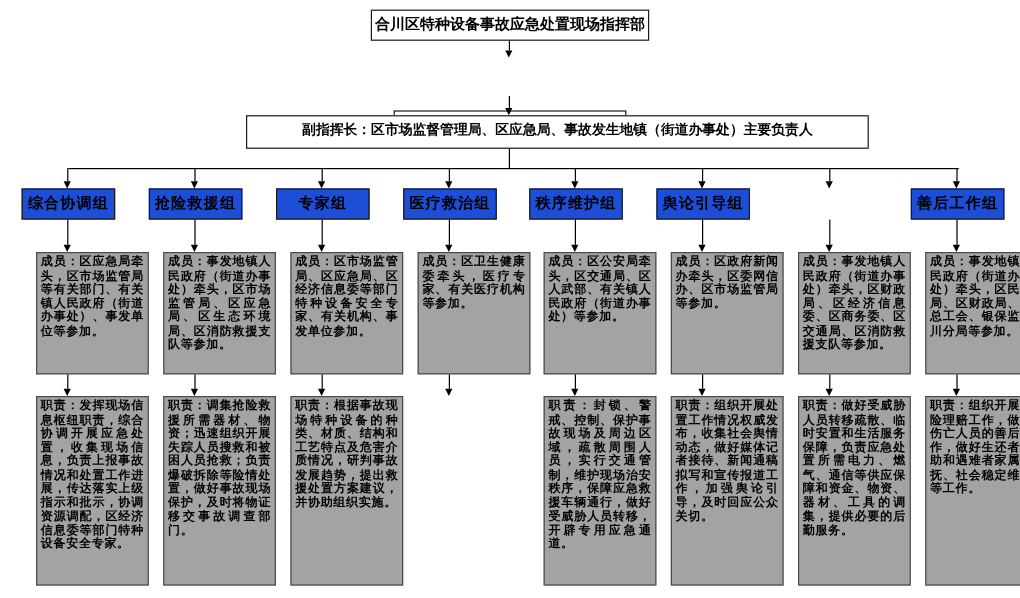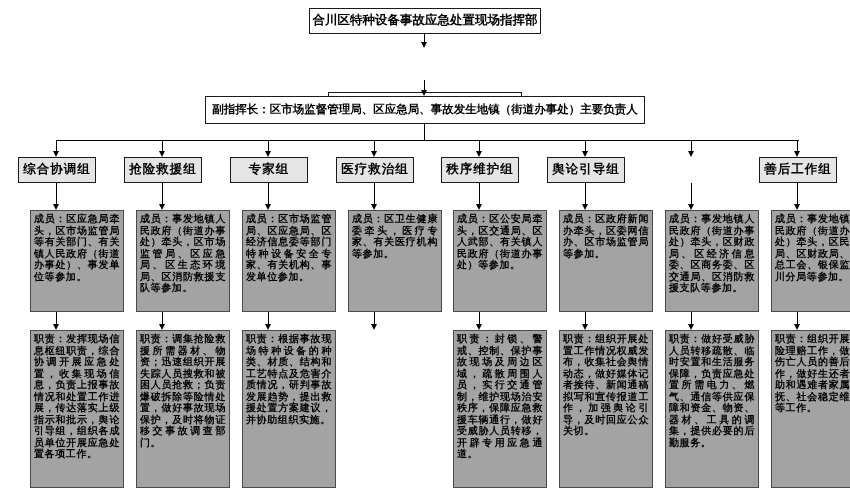--- a/index.html
+++ b/index.html
@@ -1,31 +1,31 @@
 <!DOCTYPE html>
 <html><head>
 <meta charset="utf-8">
 <style>
   html,body{margin:0;padding:0;background:#ffffff;}
   #canvas{position:relative;width:850px;height:498px;background:#ffffff;overflow:hidden;
           font-family:"Liberation Sans","DejaVu Sans",sans-serif;color:#000;font-weight:bold;}
   .box{position:absolute;background:#fff;border:1px solid #1a1a1a;box-sizing:border-box;text-align:center;}
   #title-box{left:309px;top:8px;width:232px;height:26px;font-size:12.5px;line-height:23px;border-width:1.5px;}
   #commander-box{left:328px;top:48px;width:194px;height:32px;font-size:14.5px;line-height:29px;border-width:1.5px;margin-top:44px;}
-  #deputy-box{left:205px;top:96px;width:440px;height:28px;font-size:11.5px;line-height:25px;}
+  #deputy-box{left:205px;top:96px;width:519px;height:28px;font-size:11.5px;line-height:25px;}
   .vline{position:absolute;width:1px;background:#000;}
   .hline{position:absolute;height:1px;background:#000;}
   .arrow{position:absolute;width:0;height:0;border-left:3.5px solid transparent;
          border-right:3.5px solid transparent;border-top:6px solid #000;}
   .col{position:absolute;top:140px;width:106px;height:348px;}
   .col .vline{left:52px;}
   .col .arrow{left:49px;}
   .col .stub{top:0;height:11px;}
   .col .a1{top:11px;}
-  .gbox{position:absolute;left:14px;top:17px;width:78px;height:26px;background:#e5e5e5;
+  .gbox{position:absolute;left:14px;top:17px;width:78px;height:26px;background:#1d4ed8;
         border:1px solid #1a1a1a;box-sizing:border-box;text-align:center;
         font-size:12.5px;line-height:23px;letter-spacing:1px;}
   .col .l2{top:43px;height:21px;}
   .col .a2{top:64px;}
   .tbox{position:absolute;left:6px;width:94px;background:#a3a3a3;border:1.5px solid #4a4a4a;
         box-sizing:border-box;padding:2px 3px;font-size:10px;line-height:11.5px;
         letter-spacing:0.6px;text-align:justify;overflow:hidden;margin-left:20px;}
   .member{top:70px;height:102px;}
   .col .l3{top:172px;height:12px;}
   .col .a3{top:184px;}
@@ -50,21 +50,21 @@
 
   <div class="col" style="left:4px;">
     <div class="vline stub"></div>
     <div class="arrow a1"></div>
     <div class="gbox">综合协调组</div>
     <div class="vline l2"></div>
     <div class="arrow a2"></div>
     <div class="tbox member">成员：区应急局牵头，区市场监管局等有关部门、有关镇人民政府（街道办事处）、事发单位等参加。</div>
     <div class="vline l3"></div>
     <div class="arrow a3"></div>
-    <div class="tbox duty">职责：发挥现场信息枢纽职责，综合协调开展应急处置，收集现场信息，负责上报事故情况和处置工作进展，传达落实上级指示和批示，舆论引导组，组织各成员单位开展应急处置各项工作。</div>
+    <div class="tbox duty">职责：发挥现场信息枢纽职责，综合协调开展应急处置，收集现场信息，负责上报事故情况和处置工作进展，传达落实上级指示和批示，协调资源调配，区经济信息委等部门特种设备安全专家。</div>
   </div>
 
   <div class="col" style="left:216px;">
     <div class="vline stub"></div>
     <div class="arrow a1"></div>
     <div class="gbox">专家组</div>
     <div class="vline l2"></div>
     <div class="arrow a2"></div>
     <div class="tbox member">成员：区市场监管局、区应急局、区经济信息委等部门特种设备安全专家、有关机构、事发单位参加。</div>
     <div class="vline l3"></div>

